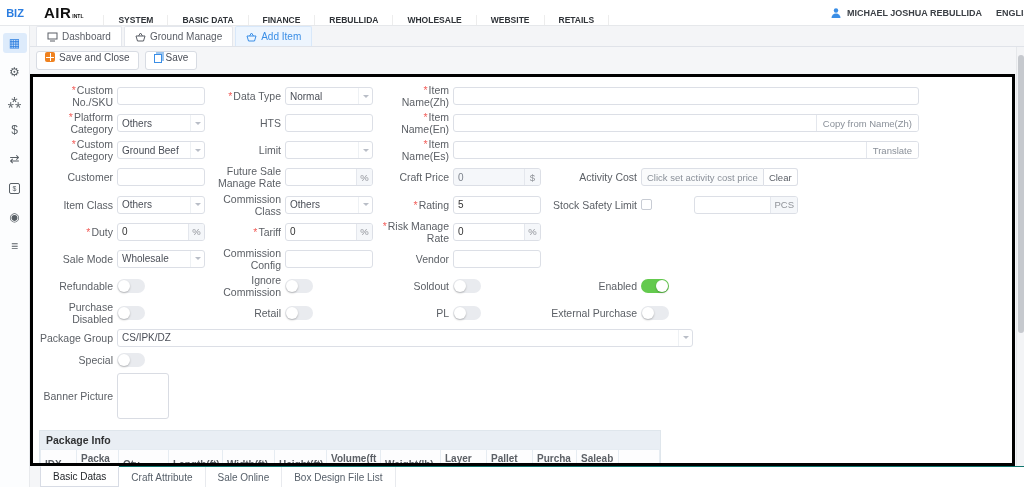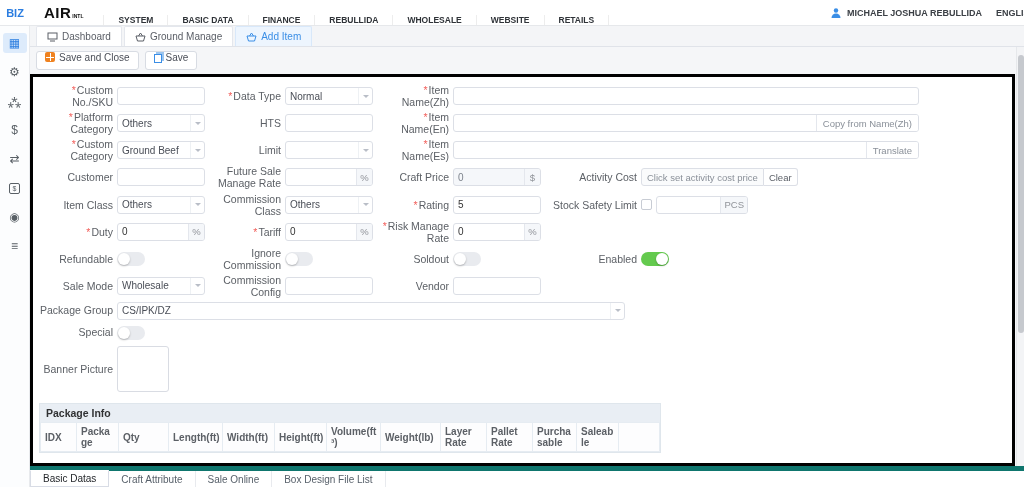--- a/index.html
+++ b/index.html
@@ -57,33 +57,33 @@
   .wide3 { grid-column:6 / 9; width:466px; }
   .tog { width:28px; height:14px; border-radius:8px; background:#e9ebef; position:relative; cursor:pointer; display:inline-block; }
   .tog::after { content:""; position:absolute; width:12px; height:12px; border-radius:50%; background:#fff; top:1px; left:1px; box-shadow:0 1px 2px rgba(0,0,0,.25); }
   .tog.on { background:#64ca4e; }
   .tog.on::after { left:15px; }
   .cb { width:11px; height:11px; border:1px solid #c8ccd4; border-radius:2px; background:#fff; display:inline-block; cursor:pointer; flex:none; }
   .acgroup { display:flex; align-items:center; }
   .ac-btn { height:18px; display:flex; align-items:center; border:1px solid #dcdfe6; background:#fafbfc; color:#8a9099; font-size:9.5px; padding:0 5px; border-radius:3px 0 0 3px; cursor:pointer; }
   .ac-clear { height:18px; display:flex; align-items:center; border:1px solid #dcdfe6; border-left:none; background:#fff; color:#5a5e66; font-size:9.5px; padding:0 5px; border-radius:0 3px 3px 0; cursor:pointer; }
   .ssl { display:flex; align-items:center; gap:4px; }
-  .ssl .grp { width:92px; }
+  .ssl .grp { width:104px;margin-left:38px; }
   .append { border-left:1px solid #e4e7ed; background:#fff; color:#8a9099; font-size:9.5px; padding:0 6px; display:flex; align-items:center; cursor:pointer; white-space:nowrap; }
-  .pkgsel { grid-column:2 / 9; width:508px; }
+  .pkgsel { grid-column:2 / 9; width:576px; }
   .banner-box { grid-column:2 / 3; width:52px; height:46px; border:1px solid #d9dce3; border-radius:3px; background:#fff; cursor:pointer; }
 
   
   .pkg { margin-top:10px; width:622px; border:1px solid #dfe6ec; }
   .pkg-title { background:#e9eef4; padding:3px 6px; font-size:10.5px; font-weight:bold; color:#303133; }
   .pkg table { width:100%; border-collapse:collapse; table-layout:fixed; }
   .pkg th { font-weight:bold; font-size:10px; color:#5c6066; border:1px solid #e6ecf2; padding:3px 2px 3px 4px; text-align:left; height:24px; word-wrap:break-word; background:#fdfdfe; }
 
   
-  .btabs { position:absolute; left:30px; right:0; bottom:0; height:21px; background:#fff; border-top:5px solid #0f766e; display:flex; z-index:6; }
+  .btabs { position:absolute; left:40px; right:0; bottom:0; height:21px; background:#fff; border-top:1px solid #0f766e; display:flex; z-index:6; }
   .btab { display:flex; align-items:center; padding:0 12px; font-size:10px; color:#57606a; border-right:1px solid #e8eaee; cursor:pointer; }
   .btab.active { border:1px solid #d8dce5; border-top:1px solid #fff; margin-top:-1px; color:#24272b; background:#fff; }
 
   
   .vscroll { position:absolute; right:0; top:21px; bottom:0; width:8px; background:#f3f4f6; border-left:1px solid #e6e8eb; }
   .vthumb { position:absolute; left:1px; top:8px; width:6px; height:278px; background:#c6c9ce; border-radius:3px; cursor:pointer; }
 </style>
 </head>
 <body>
 
@@ -266,42 +266,52 @@
         <span class="suffix">%</span>
       </div>
       <label class="lbl req">Risk Manage Rate</label>
       <div class="grp">
         <input value="0" style="">
         <span class="suffix">%</span>
       </div>
     </div>
 
     <div class="frow">
+      <label class="lbl">Sale Mode</label>
+      <div class="sel">
+          <span>Wholesale</span>
+          <span class="arr"></span>
+        </div>
+      <label class="lbl">Commission Config</label>
+      <input class="inp" value="" style="">
+      <label class="lbl">Vendor</label>
+      <input class="inp" value="" style="">
+    </div>
+
+    <div class="frow">
       <label class="lbl">Refundable</label>
       <span class="tog"></span>
       <label class="lbl">Ignore Commission</label>
       <span class="tog"></span>
       <label class="lbl">Soldout</label>
       <span class="tog"></span>
       <label class="lbl">Enabled</label>
       <span class="tog on"></span>
     </div>
 
     <div class="frow">
-      <label class="lbl">Sale Mode</label>
-      <div class="sel">
-          <span>Wholesale</span>
-          <span class="arr"></span>
-        </div>
-      <label class="lbl">Commission Config</label>
-      <input class="inp" value="" style="">
-      <label class="lbl">Vendor</label>
-      <input class="inp" value="" style="">
-    </div>
-
+      <label class="lbl">Purchase Disabled</label>
+      <span class="tog"></span>
+      <label class="lbl">Retail</label>
+      <span class="tog"></span>
+      <label class="lbl">PL</label>
+      <span class="tog"></span>
+      <label class="lbl">External Purchase</label>
+      <span class="tog"></span>
+    </div>
 
     <div class="frow">
       <label class="lbl">Package Group</label>
       <div class="sel pkgsel">
           <span>CS/IPK/DZ</span>
           <span class="arr"></span>
         </div>
     </div>
 
     <div class="frow">

